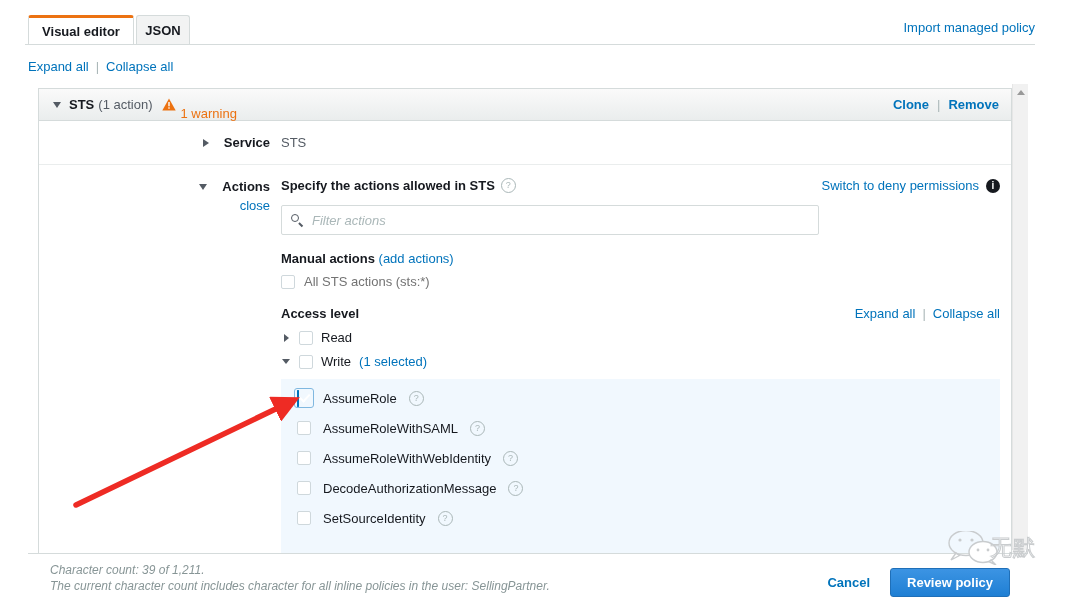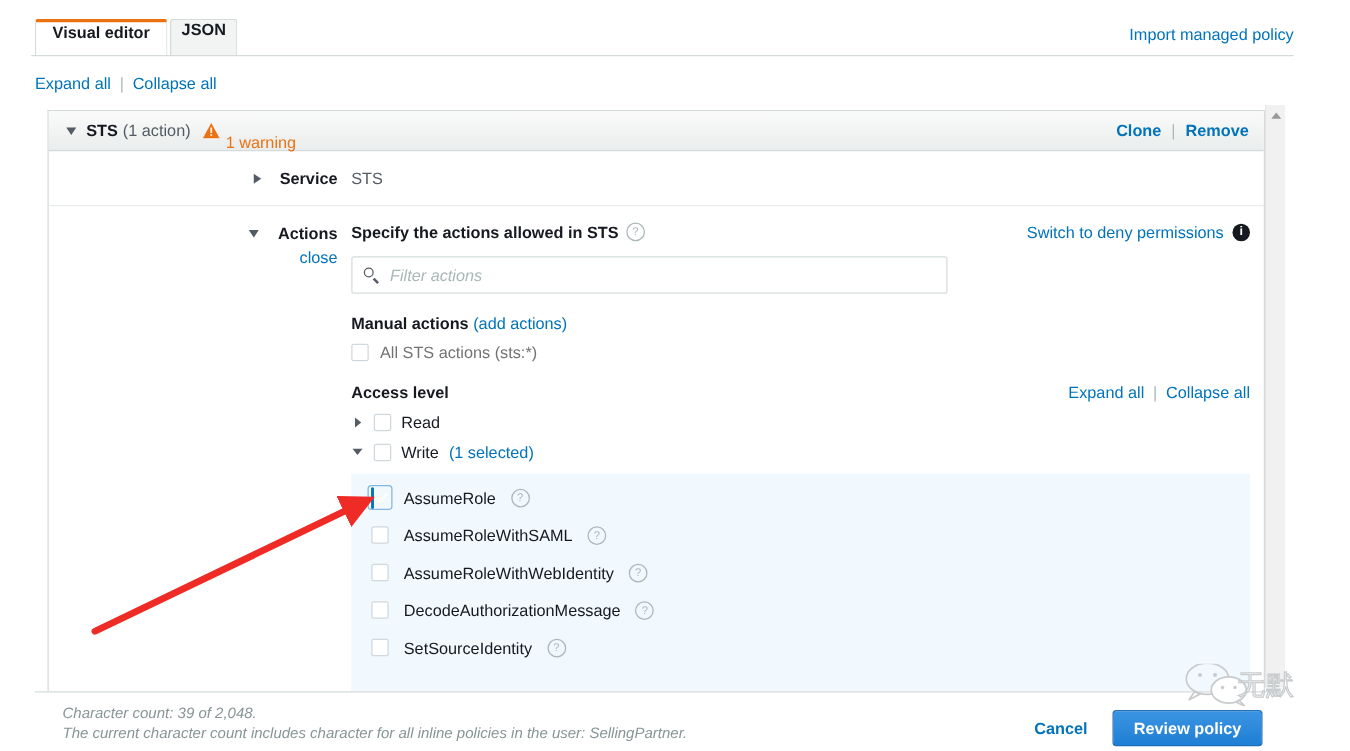--- a/index.html
+++ b/index.html
@@ -35,20 +35,21 @@
     top: 44px;
     height: 1px;
     background: #d5dbdb;
   }
   .tab {
     position: absolute;
     top: 15px;
     height: 29px;
     box-sizing: border-box;
     display: flex;
+    align-items: center;
     justify-content: center;
     font-size: 13px;
     font-weight: bold;
     cursor: pointer;
     border: 1px solid #d5dbdb;
     border-bottom: none;
     border-radius: 3px 3px 0 0;
   }
   .tab.active {
     left: 28px;
@@ -257,21 +258,21 @@
     font-weight: bold;
     line-height: 14px;
     text-align: center;
     display: inline-block;
     flex: none;
   }
 
   
   .filter-box {
     margin-top: 12px;
-    width: 477px;
+    width: 538px;
     height: 30px;
     border: 1px solid #d5dbdb;
     border-radius: 2px;
     background: #fff;
     display: flex;
     align-items: center;
     padding: 0 9px;
     box-sizing: border-box;
   }
   .magnifier {
@@ -693,21 +694,21 @@
     </div>
 
     <div class="scrollbar">
       <div class="sb-arrow"></div>
     </div>
 
   </div>
 
   <div class="footer">
     <div class="footer-note">
-      <div>Character count: 39 of 2,048.</div>
+      <div>Character count: 39 of 1,211.</div>
       <div>The current character count includes character for all inline policies in the user: SellingPartner.</div>
     </div>
     <div class="footer-btns">
       <span class="cancel-link">Cancel</span>
       <button class="primary-btn">Review policy</button>
     </div>
   </div>
 
   <svg class="annot">
     <defs>

